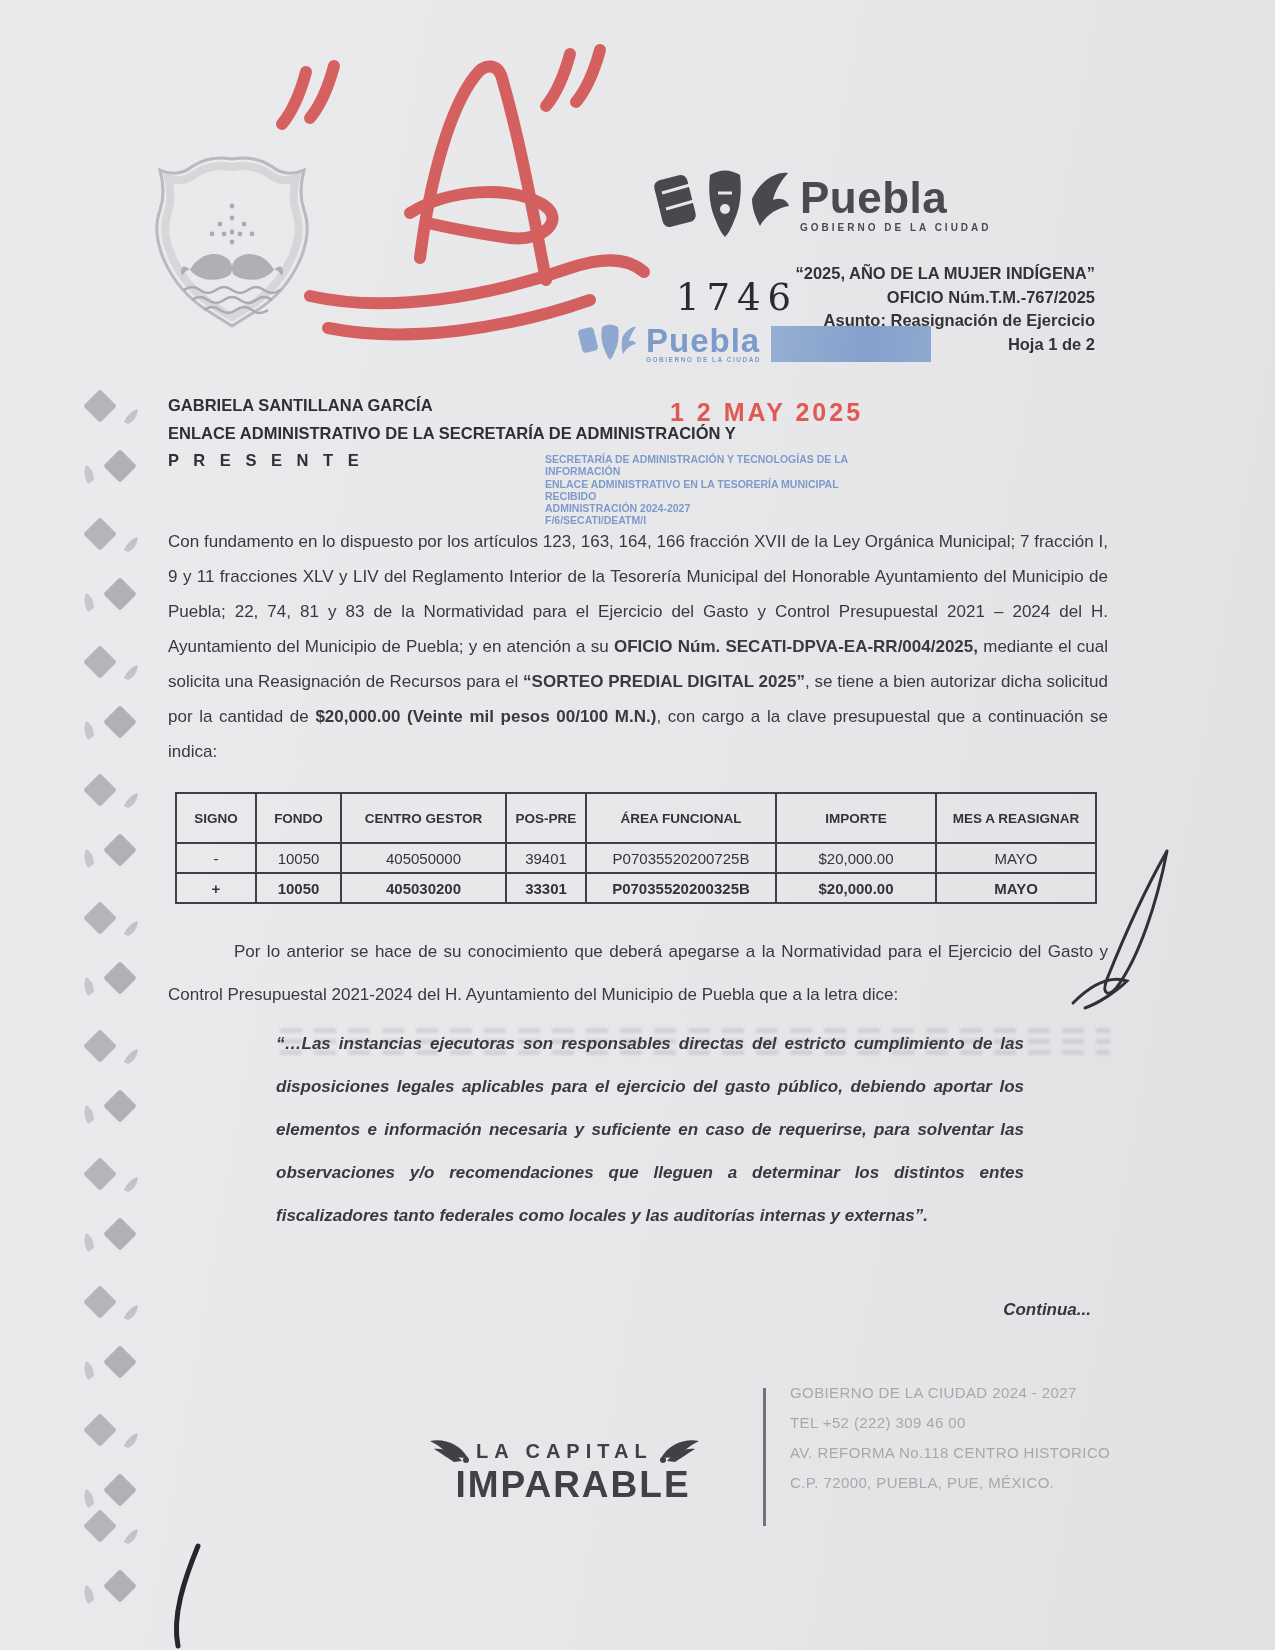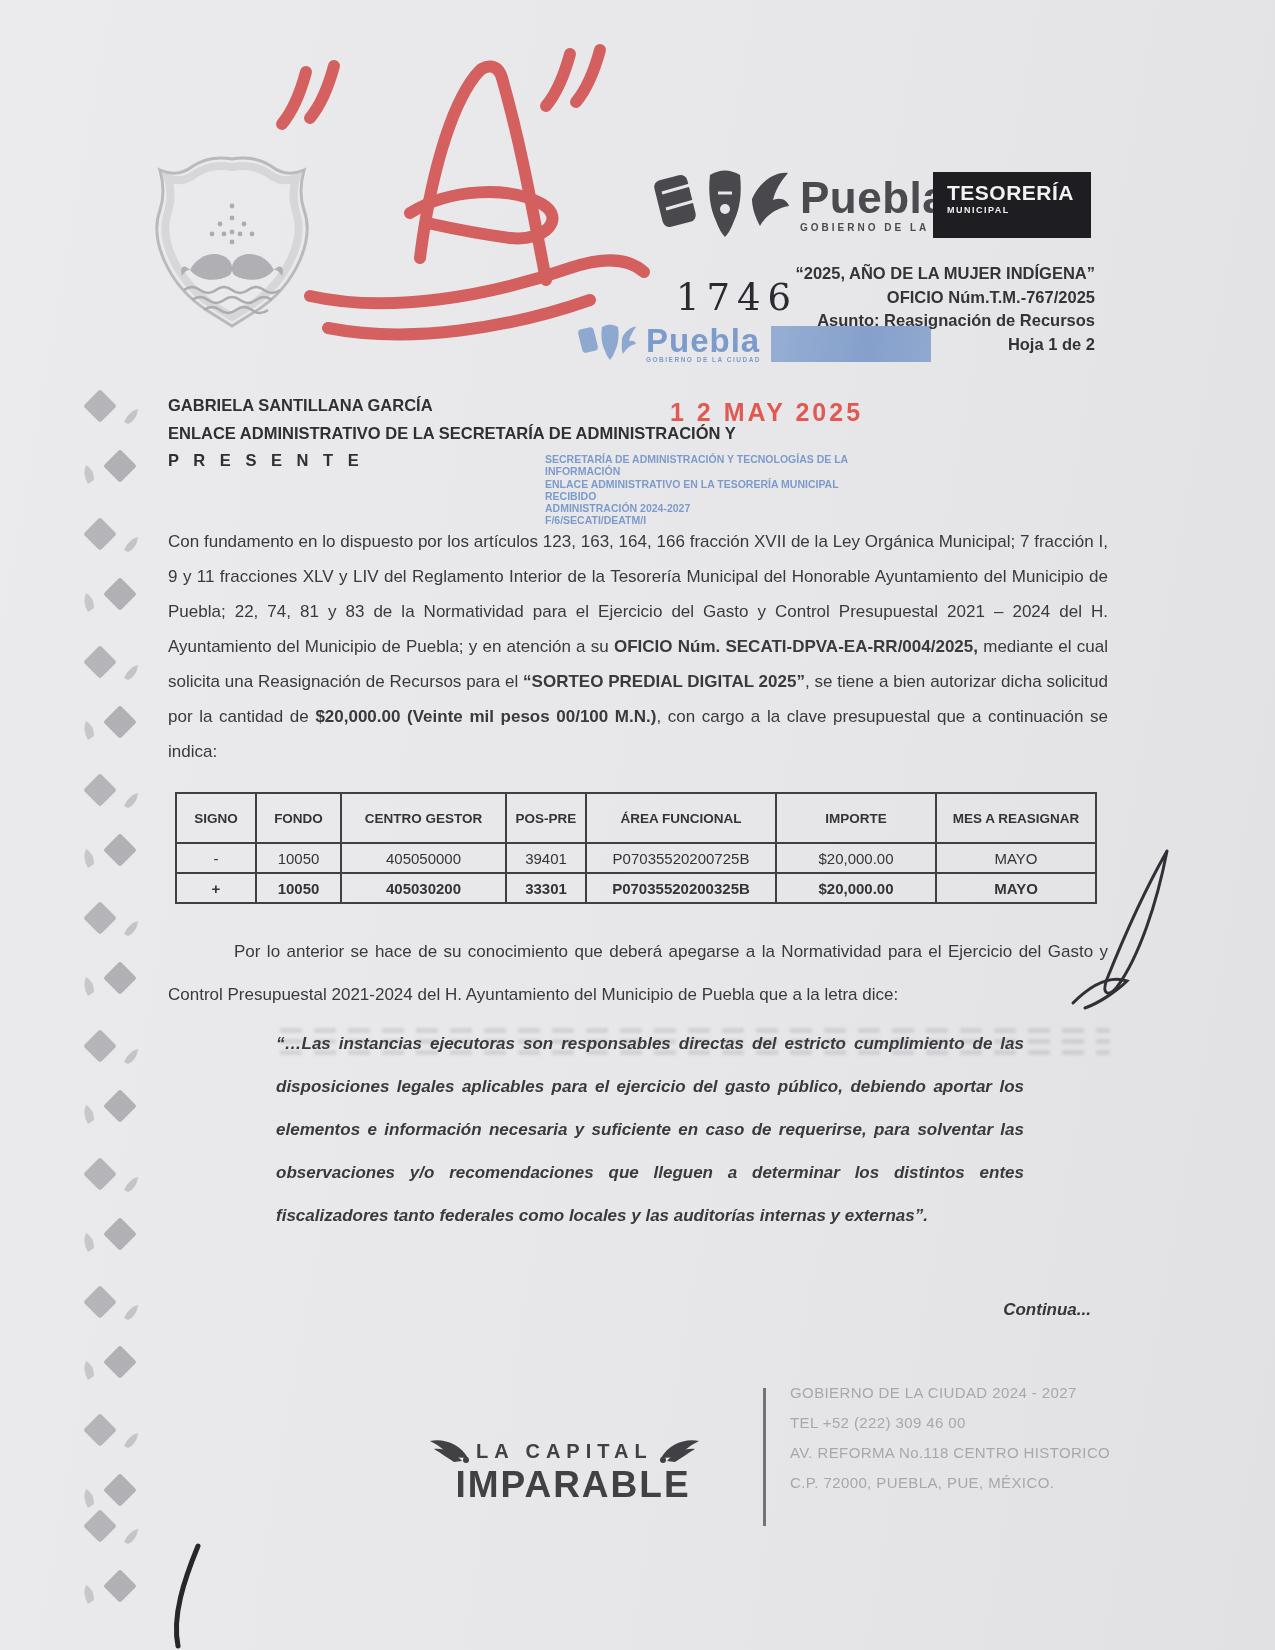--- a/index.html
+++ b/index.html
@@ -136,24 +136,20 @@
       <path d="M10,30 l28,-8"></path>
         <path d="M14,46 l28,-8"></path>
       <path d="M66,30 h14"></path>
         <circle cx="73" cy="46" r="5" fill="#e7e6e9" stroke="none"></circle>
     </g>
   </svg>
   <div class="abs" style="left:800px;top:176px">
     <div class="brand-name">Puebla</div>
     <div class="brand-tag">GOBIERNO DE LA CIUDAD</div>
   </div>
-  <div class="abs dept-box" style="left:933px;top:172px">
-    <div class="dept-main">TESORERÍA</div>
-    <div class="dept-sub">MUNICIPAL</div>
-  </div>
 
   <div class="abs stamp-number" style="left:676px;top:276px">1746</div>
 
   <div class="abs bstamp">
     <svg width="58" height="44" viewBox="0 0 58 44">
       <g fill="#6d90c5" opacity=".9">
         <rect x="2" y="6" width="16" height="24" rx="4" transform="rotate(-14 10 18)"></rect>
         <path d="M24,5 q8,-5 16,0 q2,14 -3,24 q-2,6 -5,9 q-3,-3 -5,-9 q-5,-10 -3,-24 z"></path>
         <path d="M44,16 C48,8 55,4 58,5 C54,10 52,15 51,19 C55,18 57,19 58,22 C52,23 48,27 45,32 C43,27 44,20 44,16 Z"></path>
       </g>
@@ -161,21 +157,21 @@
     <div>
       <div class="bstamp-name">Puebla</div>
       <div class="bstamp-tag">GOBIERNO DE LA CIUDAD</div>
     </div>
     <div class="bstamp-rect"></div>
   </div>
 
   <div class="abs hdr-right">
     <div>“2025, AÑO DE LA MUJER INDÍGENA”</div>
     <div>OFICIO Núm.T.M.-767/2025</div>
-    <div>Asunto: Reasignación de Recursos</div>
+    <div>Asunto: Reasignación de Ejercicio</div>
     <div>Hoja 1 de 2</div>
   </div>
 
   <div class="abs recipient">
     <div>GABRIELA SANTILLANA GARCÍA</div>
     <div>ENLACE ADMINISTRATIVO DE LA SECRETARÍA DE ADMINISTRACIÓN Y</div>
     <div class="salutation">P R E S E N T E</div>
   </div>
 
   <div class="abs red-date">1 2 MAY 2025</div>

